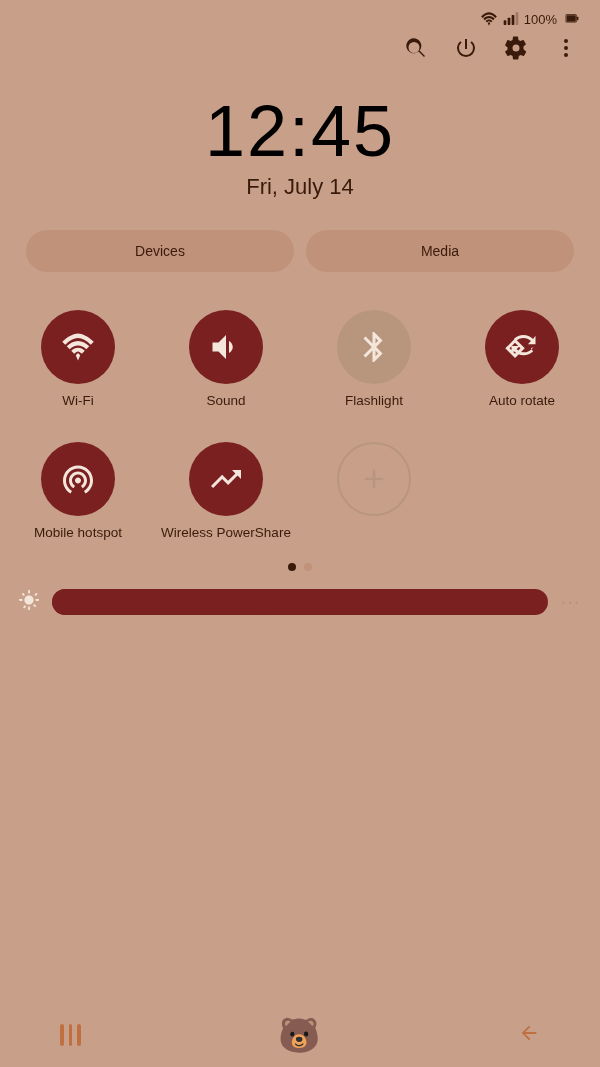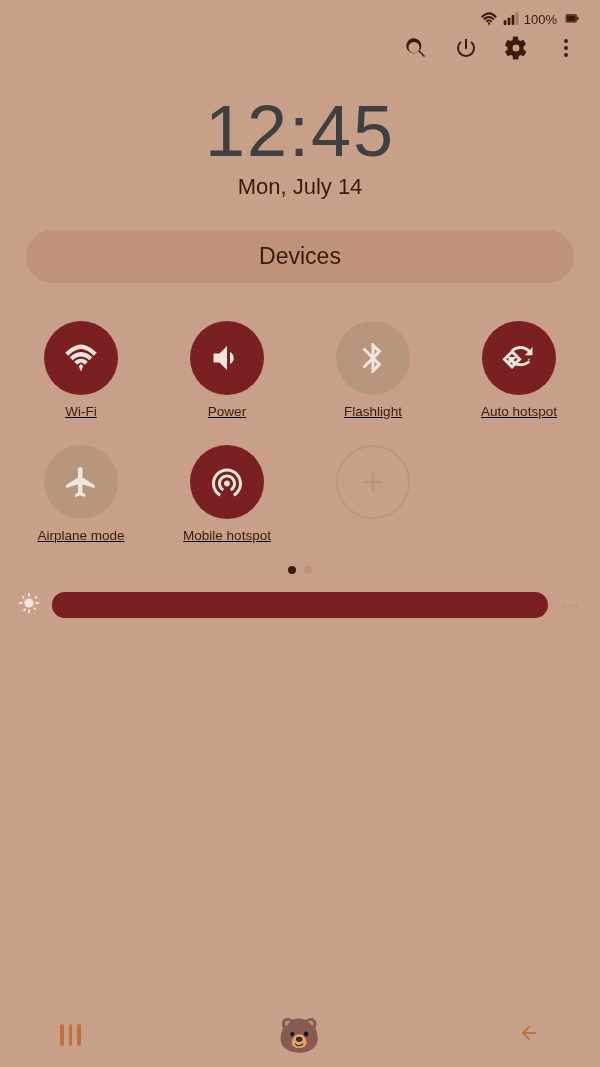--- a/index.html
+++ b/index.html
@@ -44,21 +44,21 @@
     }
 
     
     .clock-area {
       text-align: center;
       padding: 20px 0 8px;
     }
     .clock-time {
       font-size: 72px;
       font-weight: 300;
-      color: #404040;
+      color: #000000;
       letter-spacing: 2px;
     }
     .clock-date {
       font-size: 22px;
       color: #3a1a0a;
       margin-top: 2px;
       font-weight: 400;
     }
 
     
@@ -66,33 +66,32 @@
       display: flex;
       gap: 12px;
       padding: 22px 26px 10px;
     }
     .tab-btn {
       flex: 1;
       padding: 13px 0;
       border-radius: 30px;
       background: #c0927a;
       color: #3a1a0a;
-      font-size: 23px;
+      font-size: 14px;
       text-align: center;
       cursor: pointer;
       border: none;
     }
 
     
     .tiles-grid {
       display: grid;
       grid-template-columns: repeat(4, 1fr);
-      gap: 0;
+      gap: 8px;
       padding: 18px 8px 0;
-      text-decoration: underline;
     }
 
     .tile {
       display: flex;
       flex-direction: column;
       align-items: center;
       padding: 10px 4px 14px;
       cursor: pointer;
     }
 
@@ -253,86 +252,87 @@
     </svg>
   <svg viewBox="0 0 24 24">
       <circle cx="12" cy="5" r="2"></circle>
       <circle cx="12" cy="12" r="2"></circle>
       <circle cx="12" cy="19" r="2"></circle>
     </svg>
 </div>
 
 <div class="clock-area">
   <div class="clock-time">12:45</div>
-  <div class="clock-date">Mon, July 14</div>
+  <div class="clock-date">Fri, July 14</div>
 </div>
 
 <div class="tabs-row">
   <button class="tab-btn">Devices</button>
+  <button class="tab-btn">Media</button>
 </div>
 
 <div class="tiles-grid">
 
   <div class="tile">
     <div class="tile-circle active">
       <svg viewBox="0 0 24 24">
           <path d="M1.5 8.5C5 5 9.3 3 12 3s7 2 10.5 5.5l-2 2C17.5 7.5 14.8 6 12 6S6.5 7.5 3.5 10.5zm3 3C6.5 9.5 9.1 8 12 8s5.5 1.5 7.5 3.5l-2 2C15.8 11.8 14 11 12 11s-3.8.8-5.5 2.5zm3 3C8.8 13.2 10.3 12.5 12 12.5s3.2.7 4.5 2l-2 2C13.7 15.7 12.9 15 12 15s-1.7.7-2.5 1.5zm3 3 1.5-1.5 1.5 1.5L12 21z"></path>
         </svg>
     </div>
     <span class="tile-label">Wi-Fi</span>
   </div>
 
   <div class="tile">
     <div class="tile-circle active">
       <svg viewBox="0 0 24 24">
           <path d="M3 9v6h4l5 5V4L7 9H3zm13.5 3c0-1.77-1.02-3.29-2.5-4.03v8.05c1.48-.73 2.5-2.25 2.5-4.02z"></path>
         </svg>
     </div>
-    <span class="tile-label">Power</span>
+    <span class="tile-label">Sound</span>
   </div>
 
   <div class="tile">
     <div class="tile-circle inactive">
       <svg viewBox="0 0 24 24">
           <path d="M17.71 7.71L12 2h-1v7.59L6.41 5 5 6.41 10.59 12 5 17.59 6.41 19 11 14.41V22h1l5.71-5.71-4.3-4.29 4.3-4.29zM13 5.83l1.88 1.88L13 9.59V5.83zm1.88 10.46L13 18.17v-3.76l1.88 1.88z"></path>
         </svg>
     </div>
     <span class="tile-label">Flashlight</span>
   </div>
 
   <div class="tile">
     <div class="tile-circle active">
       <svg viewBox="0 0 24 24">
           <path d="M7.34 6.41L.86 12.9l6.49 6.48 6.49-6.48-6.5-6.49zM3.69 12.9l3.65-3.66L11 12.9l-3.66 3.65-3.65-3.65zm15.67-6.26C17.61 4.88 15.3 4 12.96 4c-2.34 0-4.65.88-6.4 2.64l1.42 1.42C9.3 6.72 11.13 6 12.96 6c1.83 0 3.66.72 5 2.06l-2.06 2.06H21V4.5l-1.64 2.14zm.48 5.36L18.42 13.42C17.08 14.76 15.25 15.48 13.42 15.48c-1.83 0-3.66-.72-5-2.06l2.06-2.06H5v5.62l1.64-2.14c1.75 1.75 4.06 2.62 6.4 2.62s4.65-.87 6.4-2.62l-1.6-1.9z"></path>
         </svg>
     </div>
-    <span class="tile-label">Auto hotspot</span>
-  </div>
-
-  <div class="tile">
-    <div class="tile-circle inactive">
-      <svg viewBox="0 0 24 24">
-          <path d="M21 16v-2l-8-5V3.5c0-.83-.67-1.5-1.5-1.5S10 2.67 10 3.5V9l-8 5v2l8-2.5V19l-2 1.5V22l3.5-1 3.5 1v-1.5L13 19v-5.5l8 2.5z"></path>
-        </svg>
-    </div>
-    <span class="tile-label">Airplane mode</span>
-  </div>
+    <span class="tile-label">Auto rotate</span>
+  </div>
+
 
 
 
   <div class="tile">
     <div class="tile-circle active">
       <svg viewBox="0 0 24 24">
           <path d="M12 11c-1.1 0-2 .9-2 2s.9 2 2 2 2-.9 2-2-.9-2-2-2zm6 2c0-3.31-2.69-6-6-6S6 9.69 6 13c0 2.22 1.21 4.15 3 5.19l1-1.74c-1.19-.7-2-1.97-2-3.45 0-2.21 1.79-4 4-4s4 1.79 4 4c0 1.48-.81 2.75-2 3.45l1 1.74c1.79-1.04 3-2.97 3-5.19zM12 3C6.48 3 2 7.48 2 13c0 3.7 2.01 6.93 4.99 8.67l1-1.73C5.61 18.53 4 15.96 4 13c0-4.42 3.58-8 8-8s8 3.58 8 8c0 2.96-1.61 5.53-4 6.94l1 1.73C19.99 19.93 22 16.7 22 13c0-5.52-4.48-10-10-10z"></path>
         </svg>
     </div>
     <span class="tile-label">Mobile hotspot</span>
   </div>
 
 
+  <div class="tile">
+    <div class="tile-circle active">
+      <svg viewBox="0 0 24 24">
+          <path d="M16 6l2.29 2.29-4.88 4.88-4-4L2 16.59 3.41 18l6-6 4 4 6.3-6.29L22 12V6h-6z"></path>
+        </svg>
+    </div>
+    <span class="tile-label">Wireless PowerShare</span>
+  </div>
 
 
   <div class="tile">
     <div class="tile-circle add">
       <svg viewBox="0 0 24 24">
           <path d="M19 13h-6v6h-2v-6H5v-2h6V5h2v6h6v2z"></path>
         </svg>
     </div>
     <span class="tile-label"></span>
   </div>

